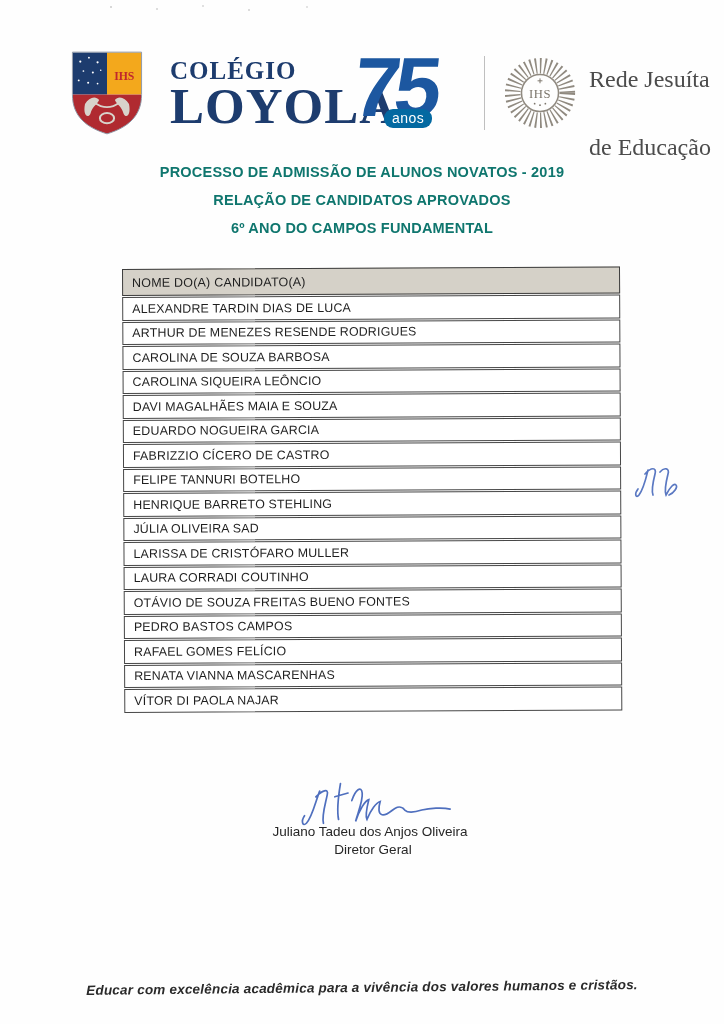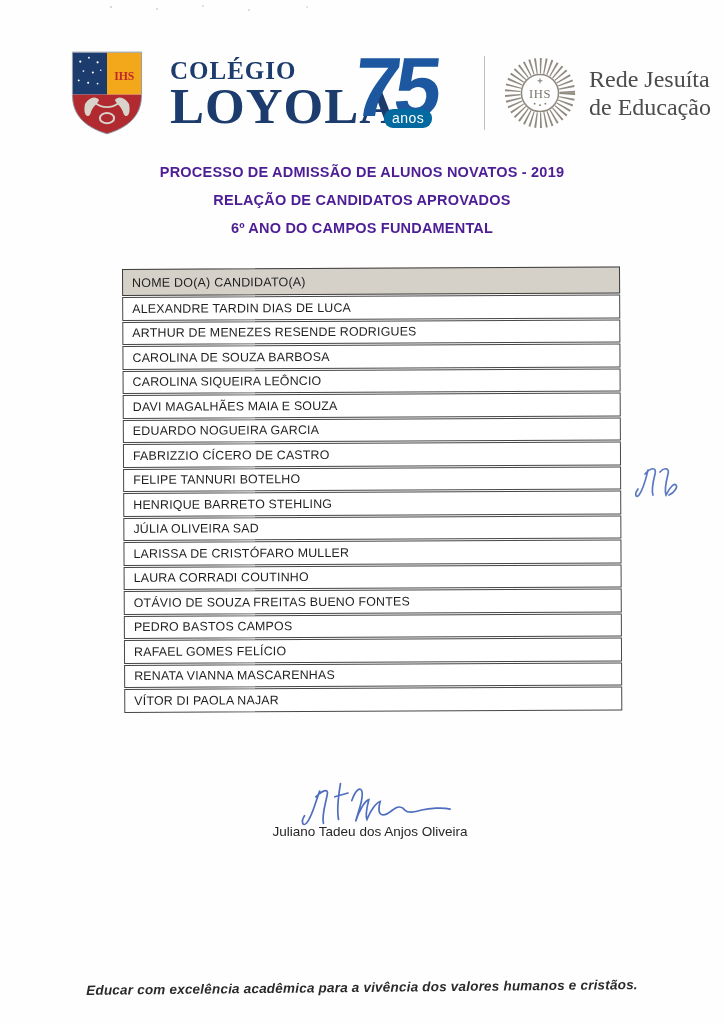--- a/index.html
+++ b/index.html
@@ -28,24 +28,24 @@
     color:#1c57a0; transform:skewX(-6deg);
   }
   .sf-anos {
     position:absolute; left:30px; top:60px; background:#0369a1; color:#ffffff;
     font-size:14px; line-height:14px; padding:2px 8px 3px; border-radius:9px;
     letter-spacing:0.5px;
   }
   .divider { width:1px; height:74px; background:#bfbfbf; margin:0 16px 0 18px; }
   .seal { width:78px; height:78px; flex:0 0 auto; }
   .network { margin-left:10px; font-family:"Liberation Serif", serif; color:#4c4c4c; }
-  .network div { font-size:24px; line-height:28px; }
+  .network div { font-size:24px; line-height:28px;margin-top:40px; }
   
   .titles { position:absolute; left:0; top:164px; width:100%; text-align:center; }
-  .titles div { font-size:14.5px; font-weight:bold; color:#4c1d95; margin-bottom:12px; letter-spacing:0.2px; }
+  .titles div { font-size:14.5px; font-weight:bold; color:#0f766e; margin-bottom:12px; letter-spacing:0.2px; }
   
   .names-table {
     position:absolute; left:122px; top:269px; width:498px;
     transform:rotate(-0.3deg); transform-origin:left top;
   }
   .thead {
     height:27px; background:#d5d1c8; border:1.4px solid #3d3d3d;
     font-size:12.5px; color:#1f1f1f; display:flex; align-items:center;
     padding-left:9px; letter-spacing:0.2px;
   }
@@ -169,16 +169,17 @@
   <svg class="initials" viewBox="0 0 56 54">
     <path d="M20,12 C18,20 16,30 11,37 C8,41 6,36 10,31 M17,16 C23,9 29,9 27,16 C25,24 23,32 25,37 M32,14 C36,9 42,10 40,16 C38,24 36,32 38,37 C42,29 46,25 48,27 C50,29 46,35 41,37" fill="none" stroke="#5a78c2" stroke-width="1.7" stroke-linecap="round"></path>
   </svg>
 
 
   <svg class="signature" viewBox="0 0 190 55">
     <path d="M28,16 C24,26 20,44 14,50 C10,54 8,48 12,42 M24,22 C30,16 38,12 36,20 C34,30 30,42 32,50 M44,22 L58,18 M50,8 C48,20 46,36 48,46 M62,26 C66,14 72,10 73,18 C74,26 68,40 66,48 C70,36 76,26 80,25 C78,33 76,42 78,46 C82,36 88,28 92,27 C90,34 90,40 94,41 C100,42 104,36 108,34 C112,32 116,33 118,36 C122,40 130,38 136,36 C144,34 158,33 166,35" fill="none" stroke="#4f6fbe" stroke-width="1.8" stroke-linecap="round"></path>
   </svg>
 
   <div class="signer-name">Juliano Tadeu dos Anjos Oliveira</div>
+  <div class="signer-role">Diretor Geral</div>
 
   <div class="footer-motto">Educar com excelência acadêmica para a vivência dos valores humanos e cristãos.</div>
 
 </div>
 
 </body></html>

